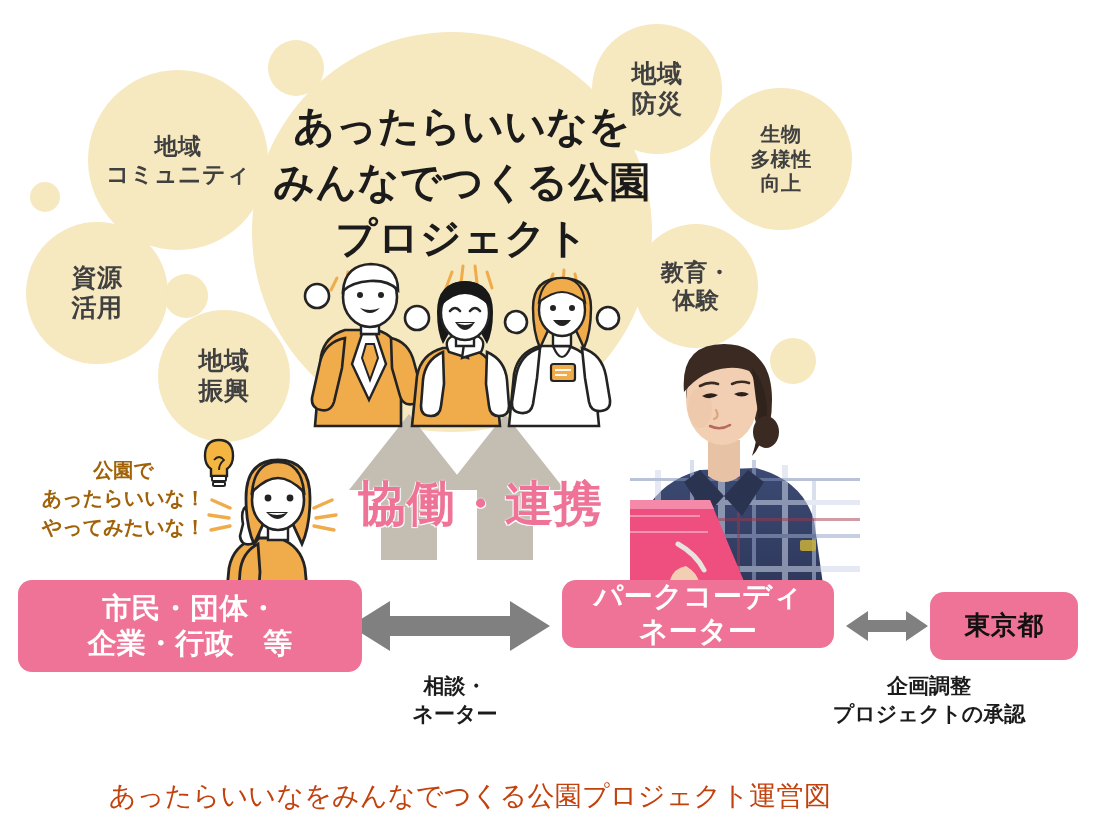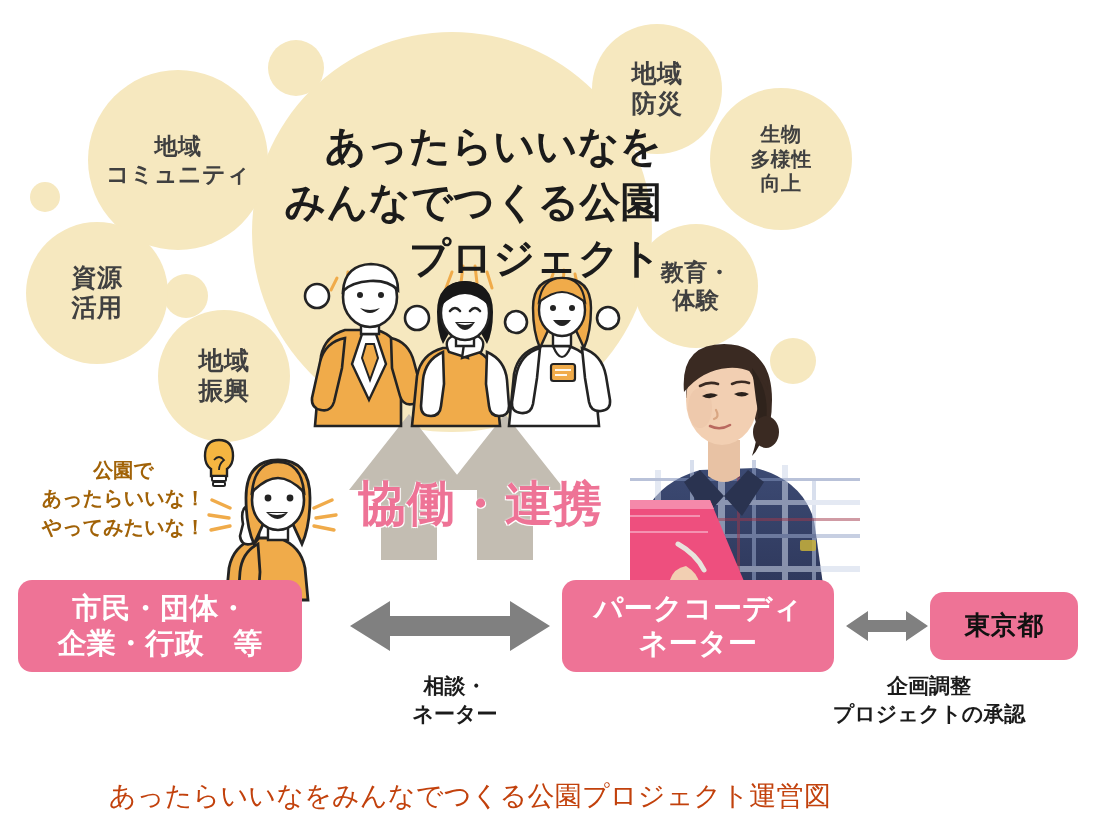--- a/index.html
+++ b/index.html
@@ -45,23 +45,22 @@
     position: absolute;
     left: 262px;
     top: 98px;
     width: 400px;
     font-size: 41px;
     font-weight: 700;
     color: #1b1b1b;
     line-height: 1.37;
     letter-spacing: 0.005em;
     white-space: pre-line;
-    text-align: right;
+    text-align: center;
     z-index: 6;
-    margin-top: 20px;
   }
 
   
   #collab-text {
     position: absolute;
     left: 358px;
     top: 472px;
     font-size: 48px;
     font-weight: 700;
     color: #ee7396;
@@ -94,22 +93,22 @@
     align-items: center;
     justify-content: center;
     text-align: center;
     color: #ffffff;
     font-weight: 700;
     line-height: 1.22;
     white-space: pre-line;
     z-index: 10;
     letter-spacing: 0.01em;
   }
-  #box-citizens { left: 18px;  top: 580px; width: 284px; height: 92px; font-size: 29px; }
-  #box-coordinator { left: 562px; top: 580px; width: 272px; height: 92px; font-size: 29px; }
+  #box-citizens { left: 18px;  top: 580px; width: 344px; height: 92px; font-size: 29px; }
+  #box-coordinator { left: 562px; top: 580px; width: 272px; height: 68px; font-size: 29px; }
   #box-tokyo { left: 930px; top: 592px; width: 148px; height: 68px; font-size: 26px; color: #111111; }
 
   
   .arrow-caption {
     position: absolute;
     font-size: 21px;
     font-weight: 700;
     color: #1b1b1b;
     line-height: 1.35;
     text-align: center;

